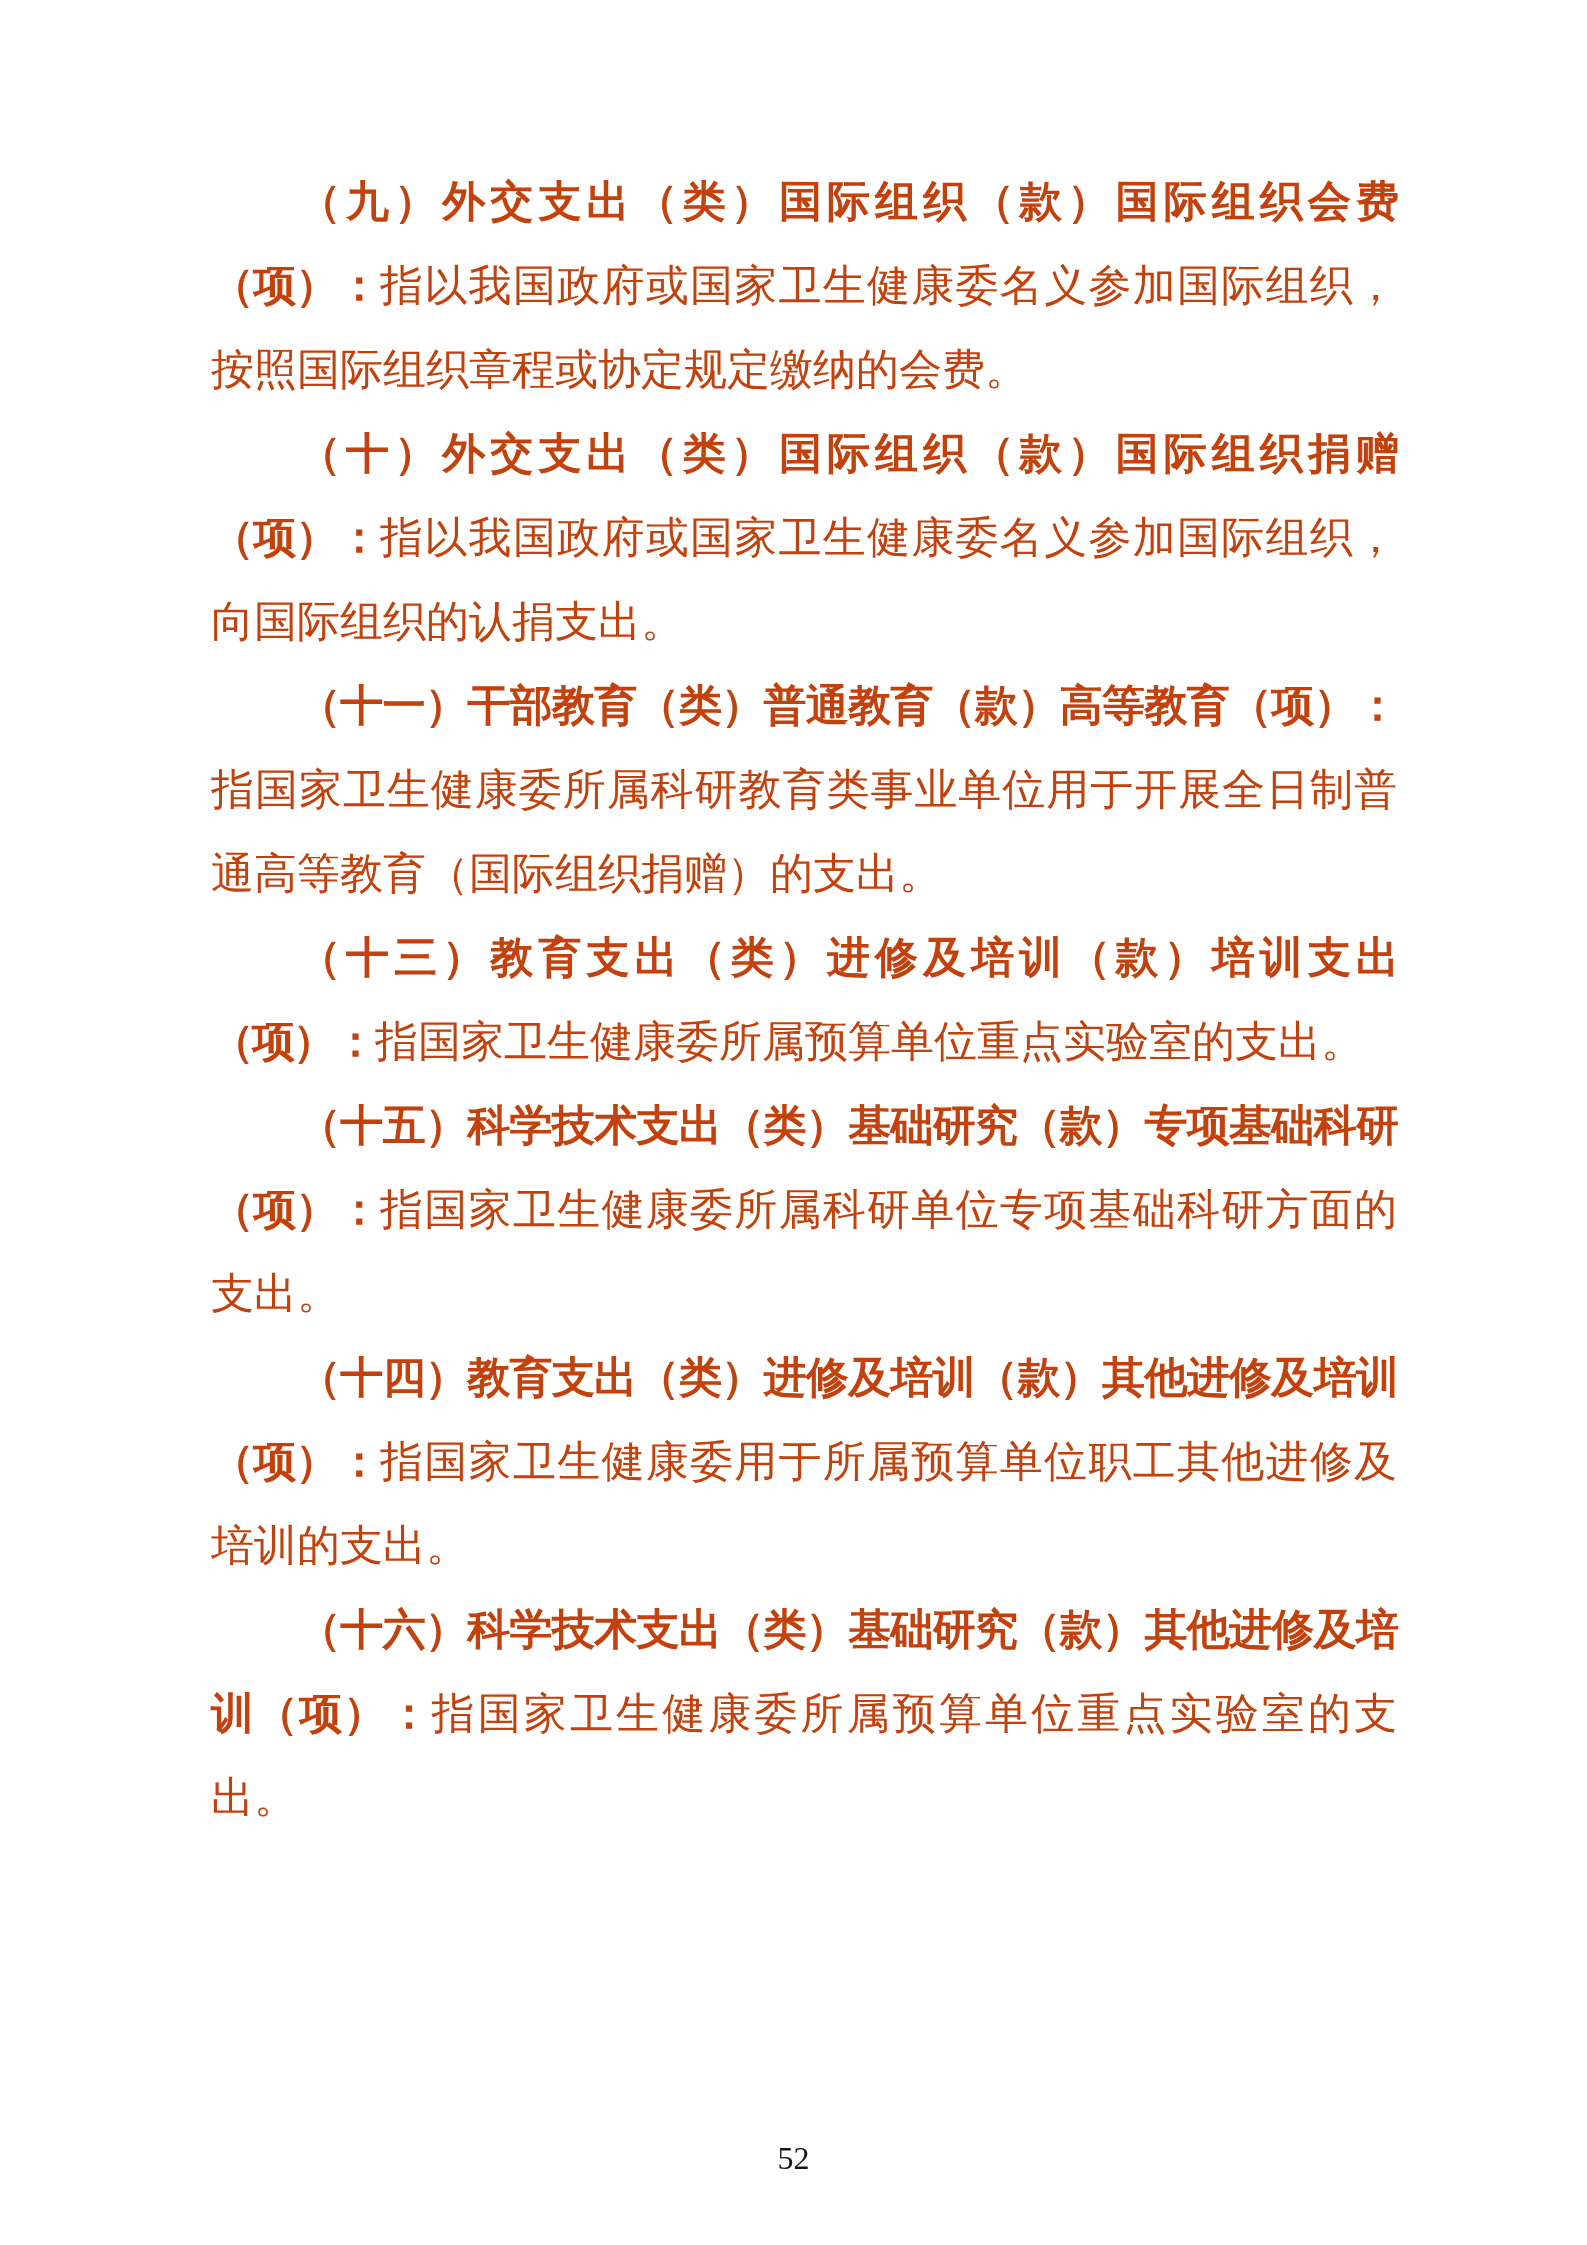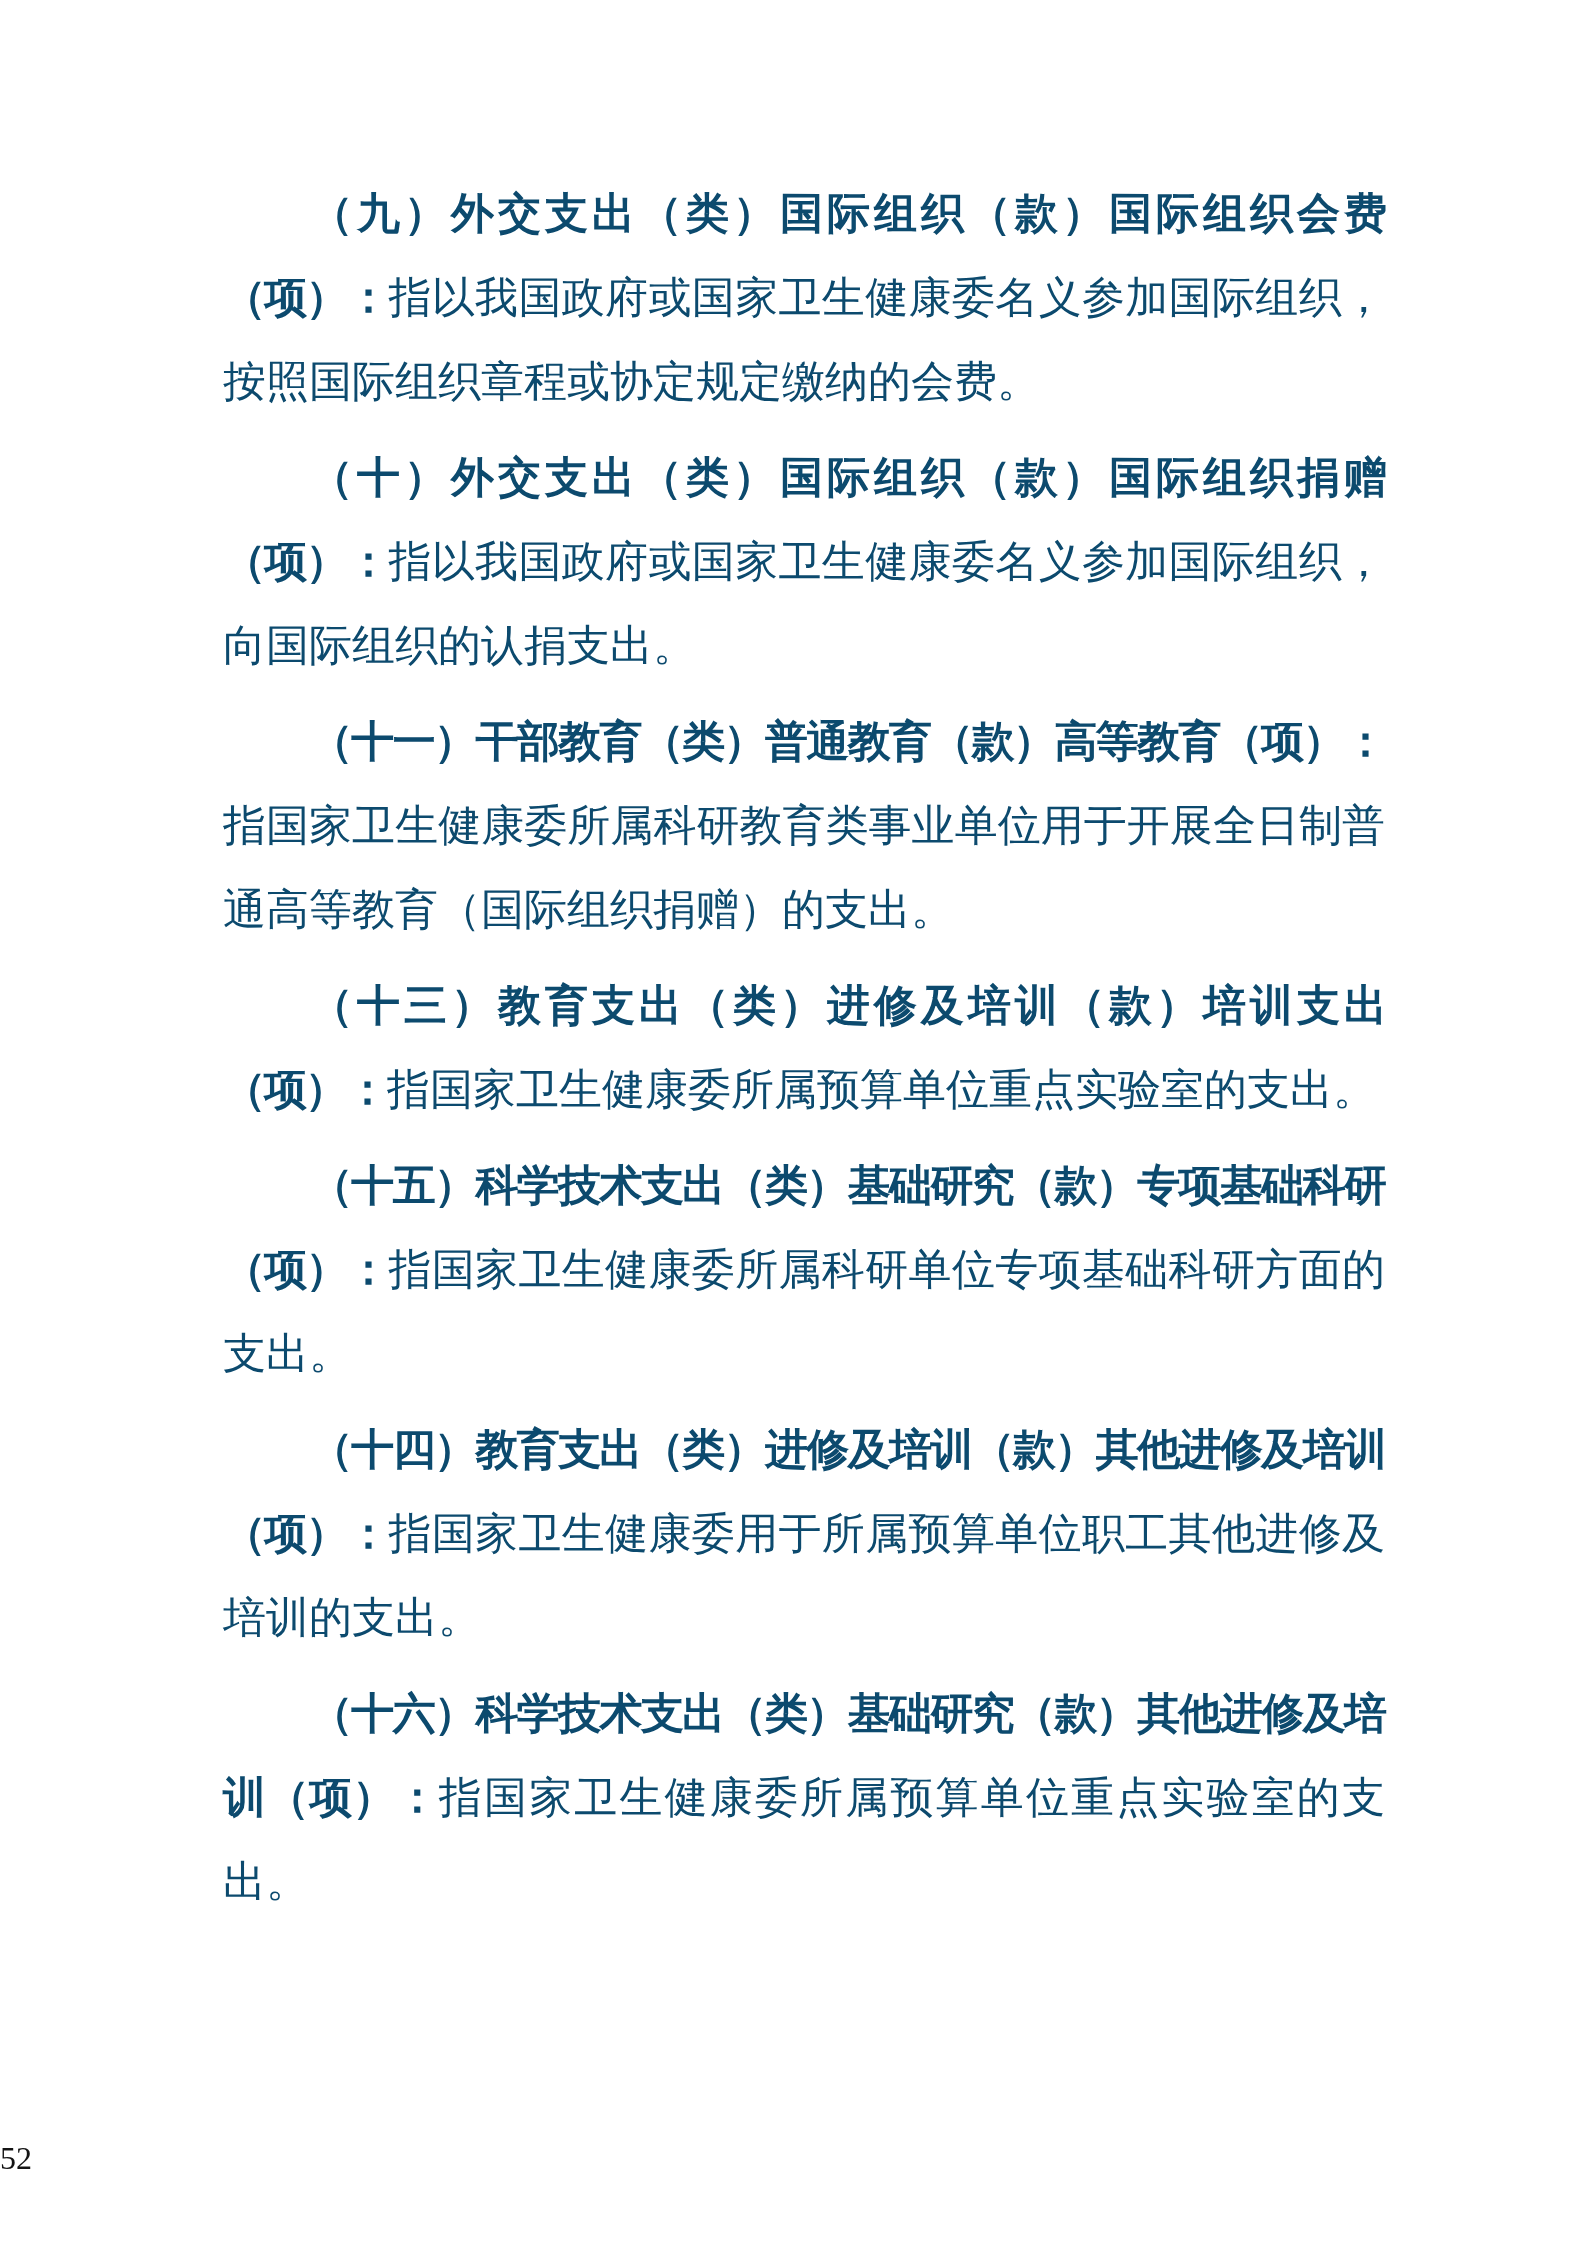--- a/index.html
+++ b/index.html
@@ -21,43 +21,44 @@
     background: #ffffff;
     overflow: hidden;
   }
   .text-block {
     position: absolute;
     left: 211px;
     top: 160px;
     width: 1186px;
   }
   .para {
-    margin: 12px;
+    margin: 0;
     padding: 0;
     font-size: 43px;
     line-height: 84px;
-    color: #0c4a6e;
+    color: #c2410c;
     text-align: justify;
     text-justify: inter-ideograph;
     text-indent: 87px;
     font-family: "Liberation Serif", serif;
   }
   .para .head {
     font-weight: 700;
     letter-spacing: -2px;
   }
   .para .body {
     font-weight: 400;
     letter-spacing: 0;
   }
   .page-number {
     position: absolute;
     left: 0;
     top: 2138px;
     width: 1587px;
+    text-align: center;
     font-size: 32px;
     line-height: 40px;
     color: #141414;
     font-family: "Liberation Serif", serif;
   }
 </style>
 </head>
 <body>
 
 <div class="page">

